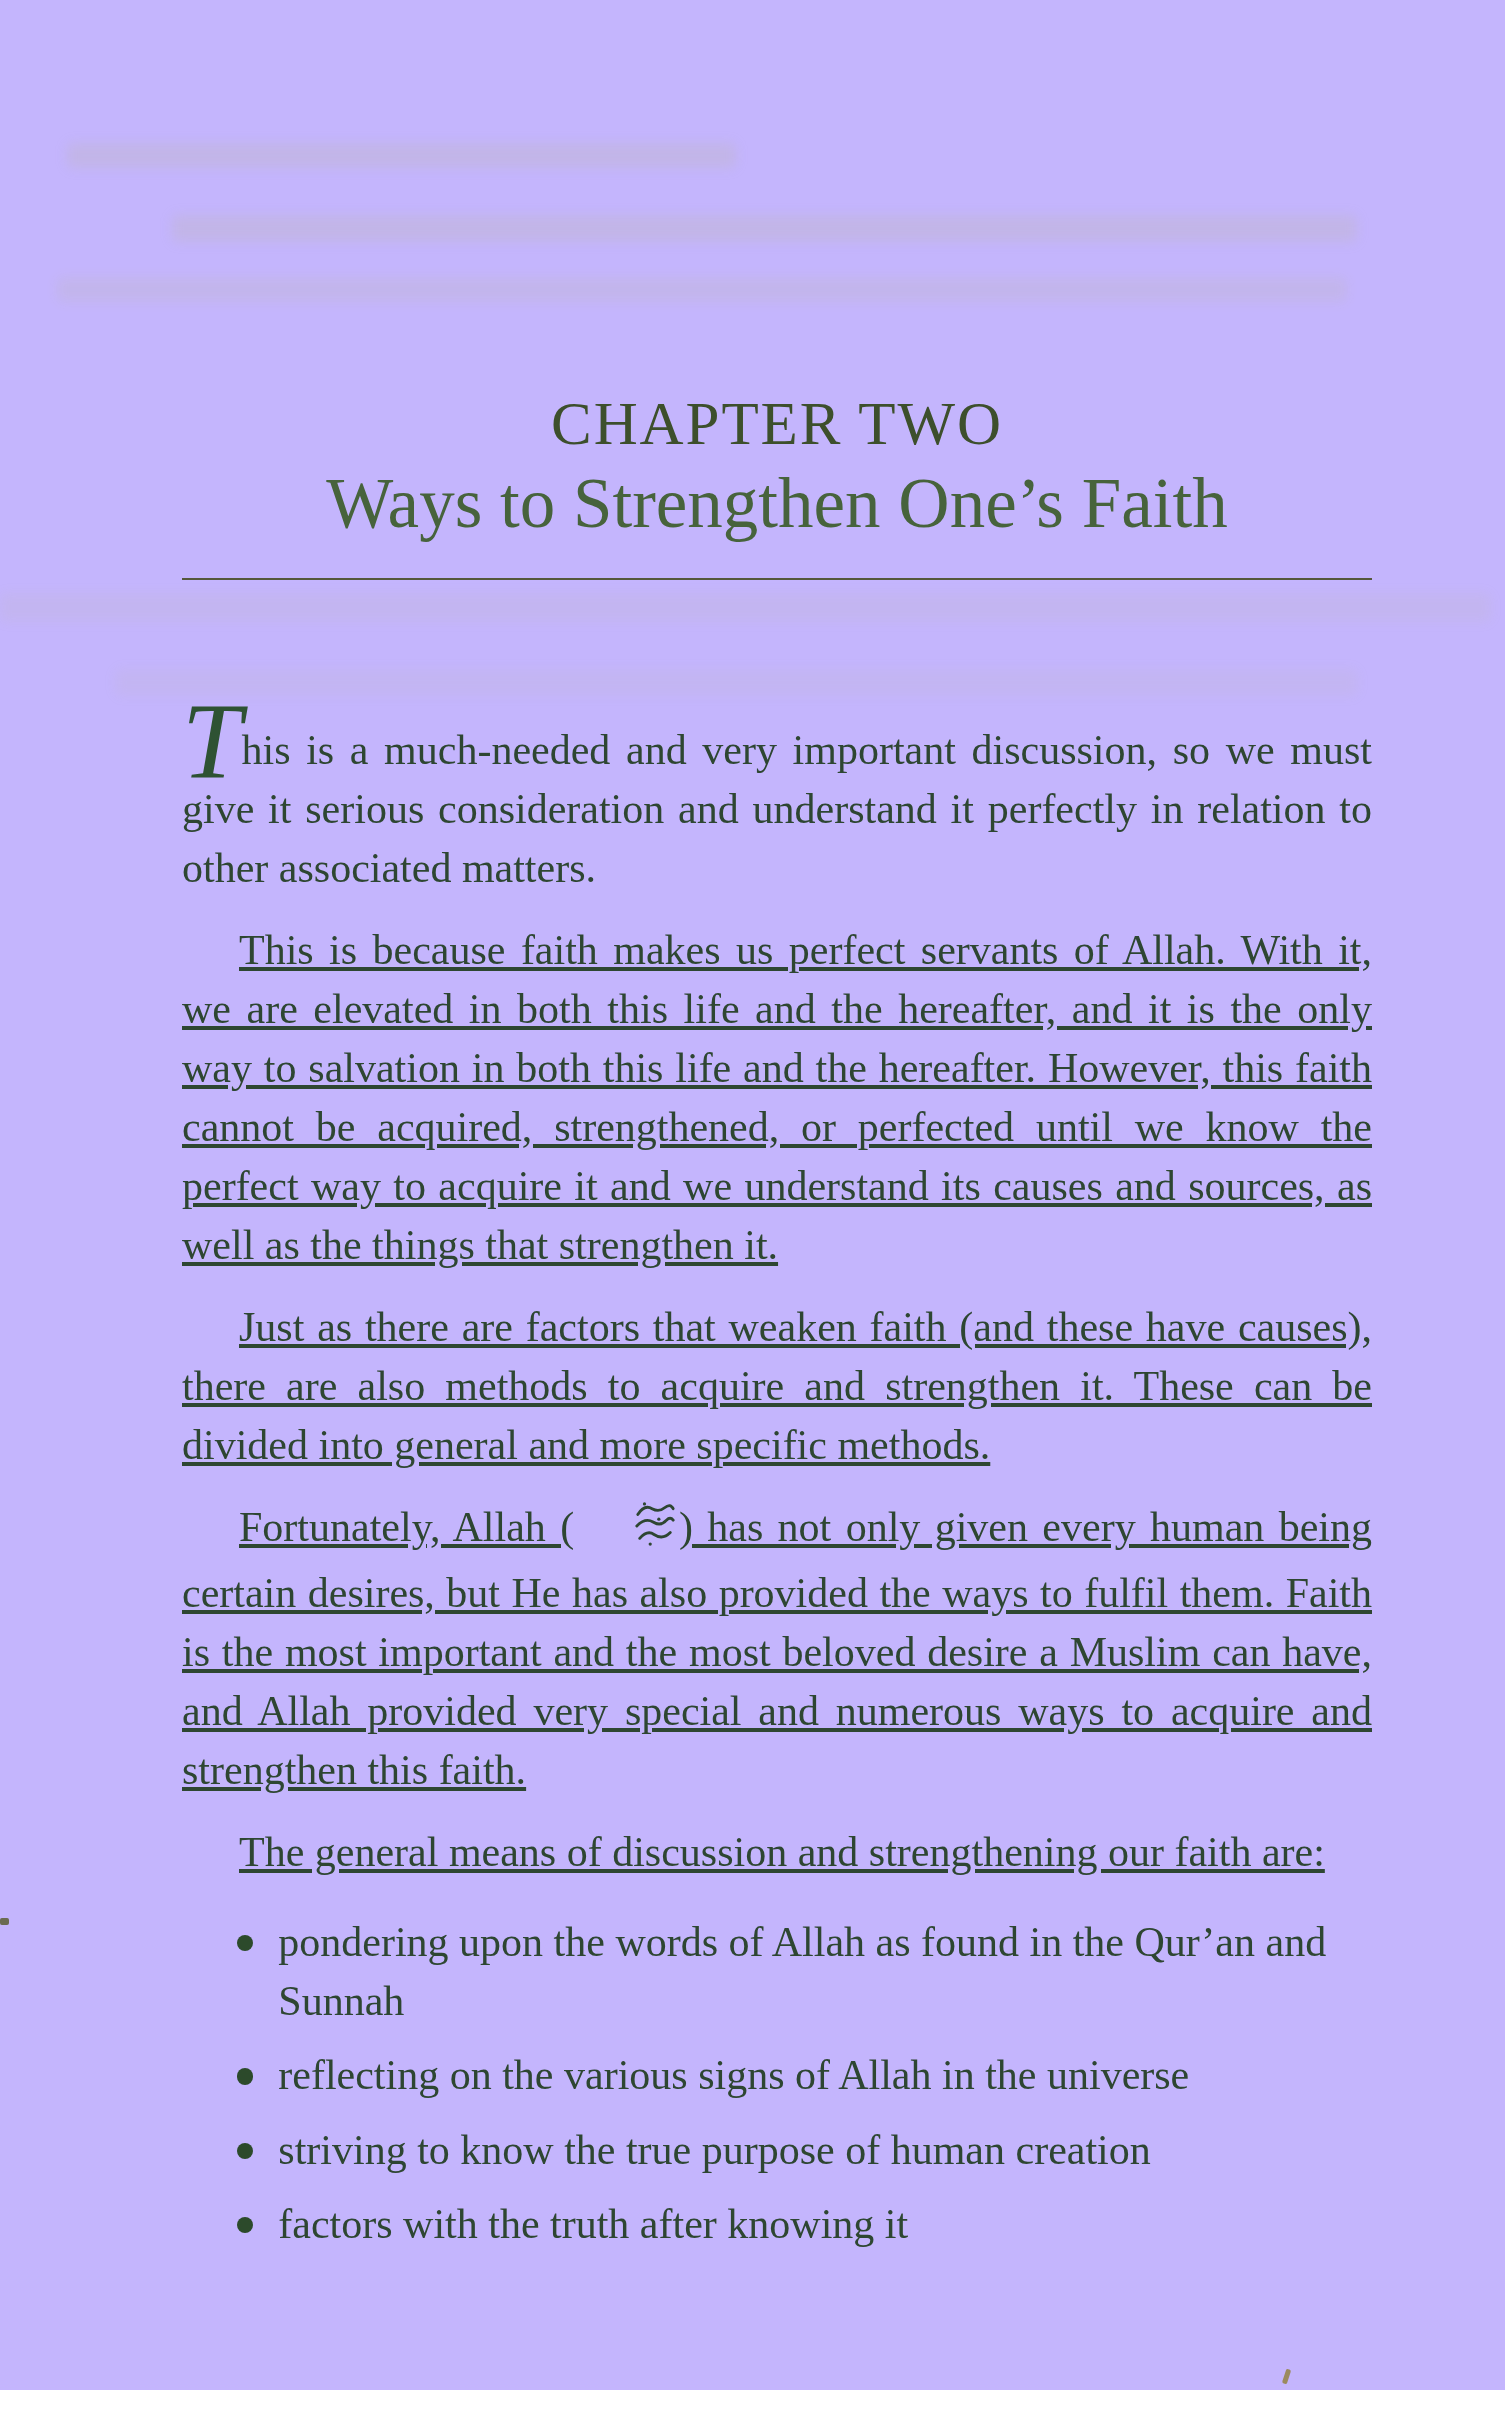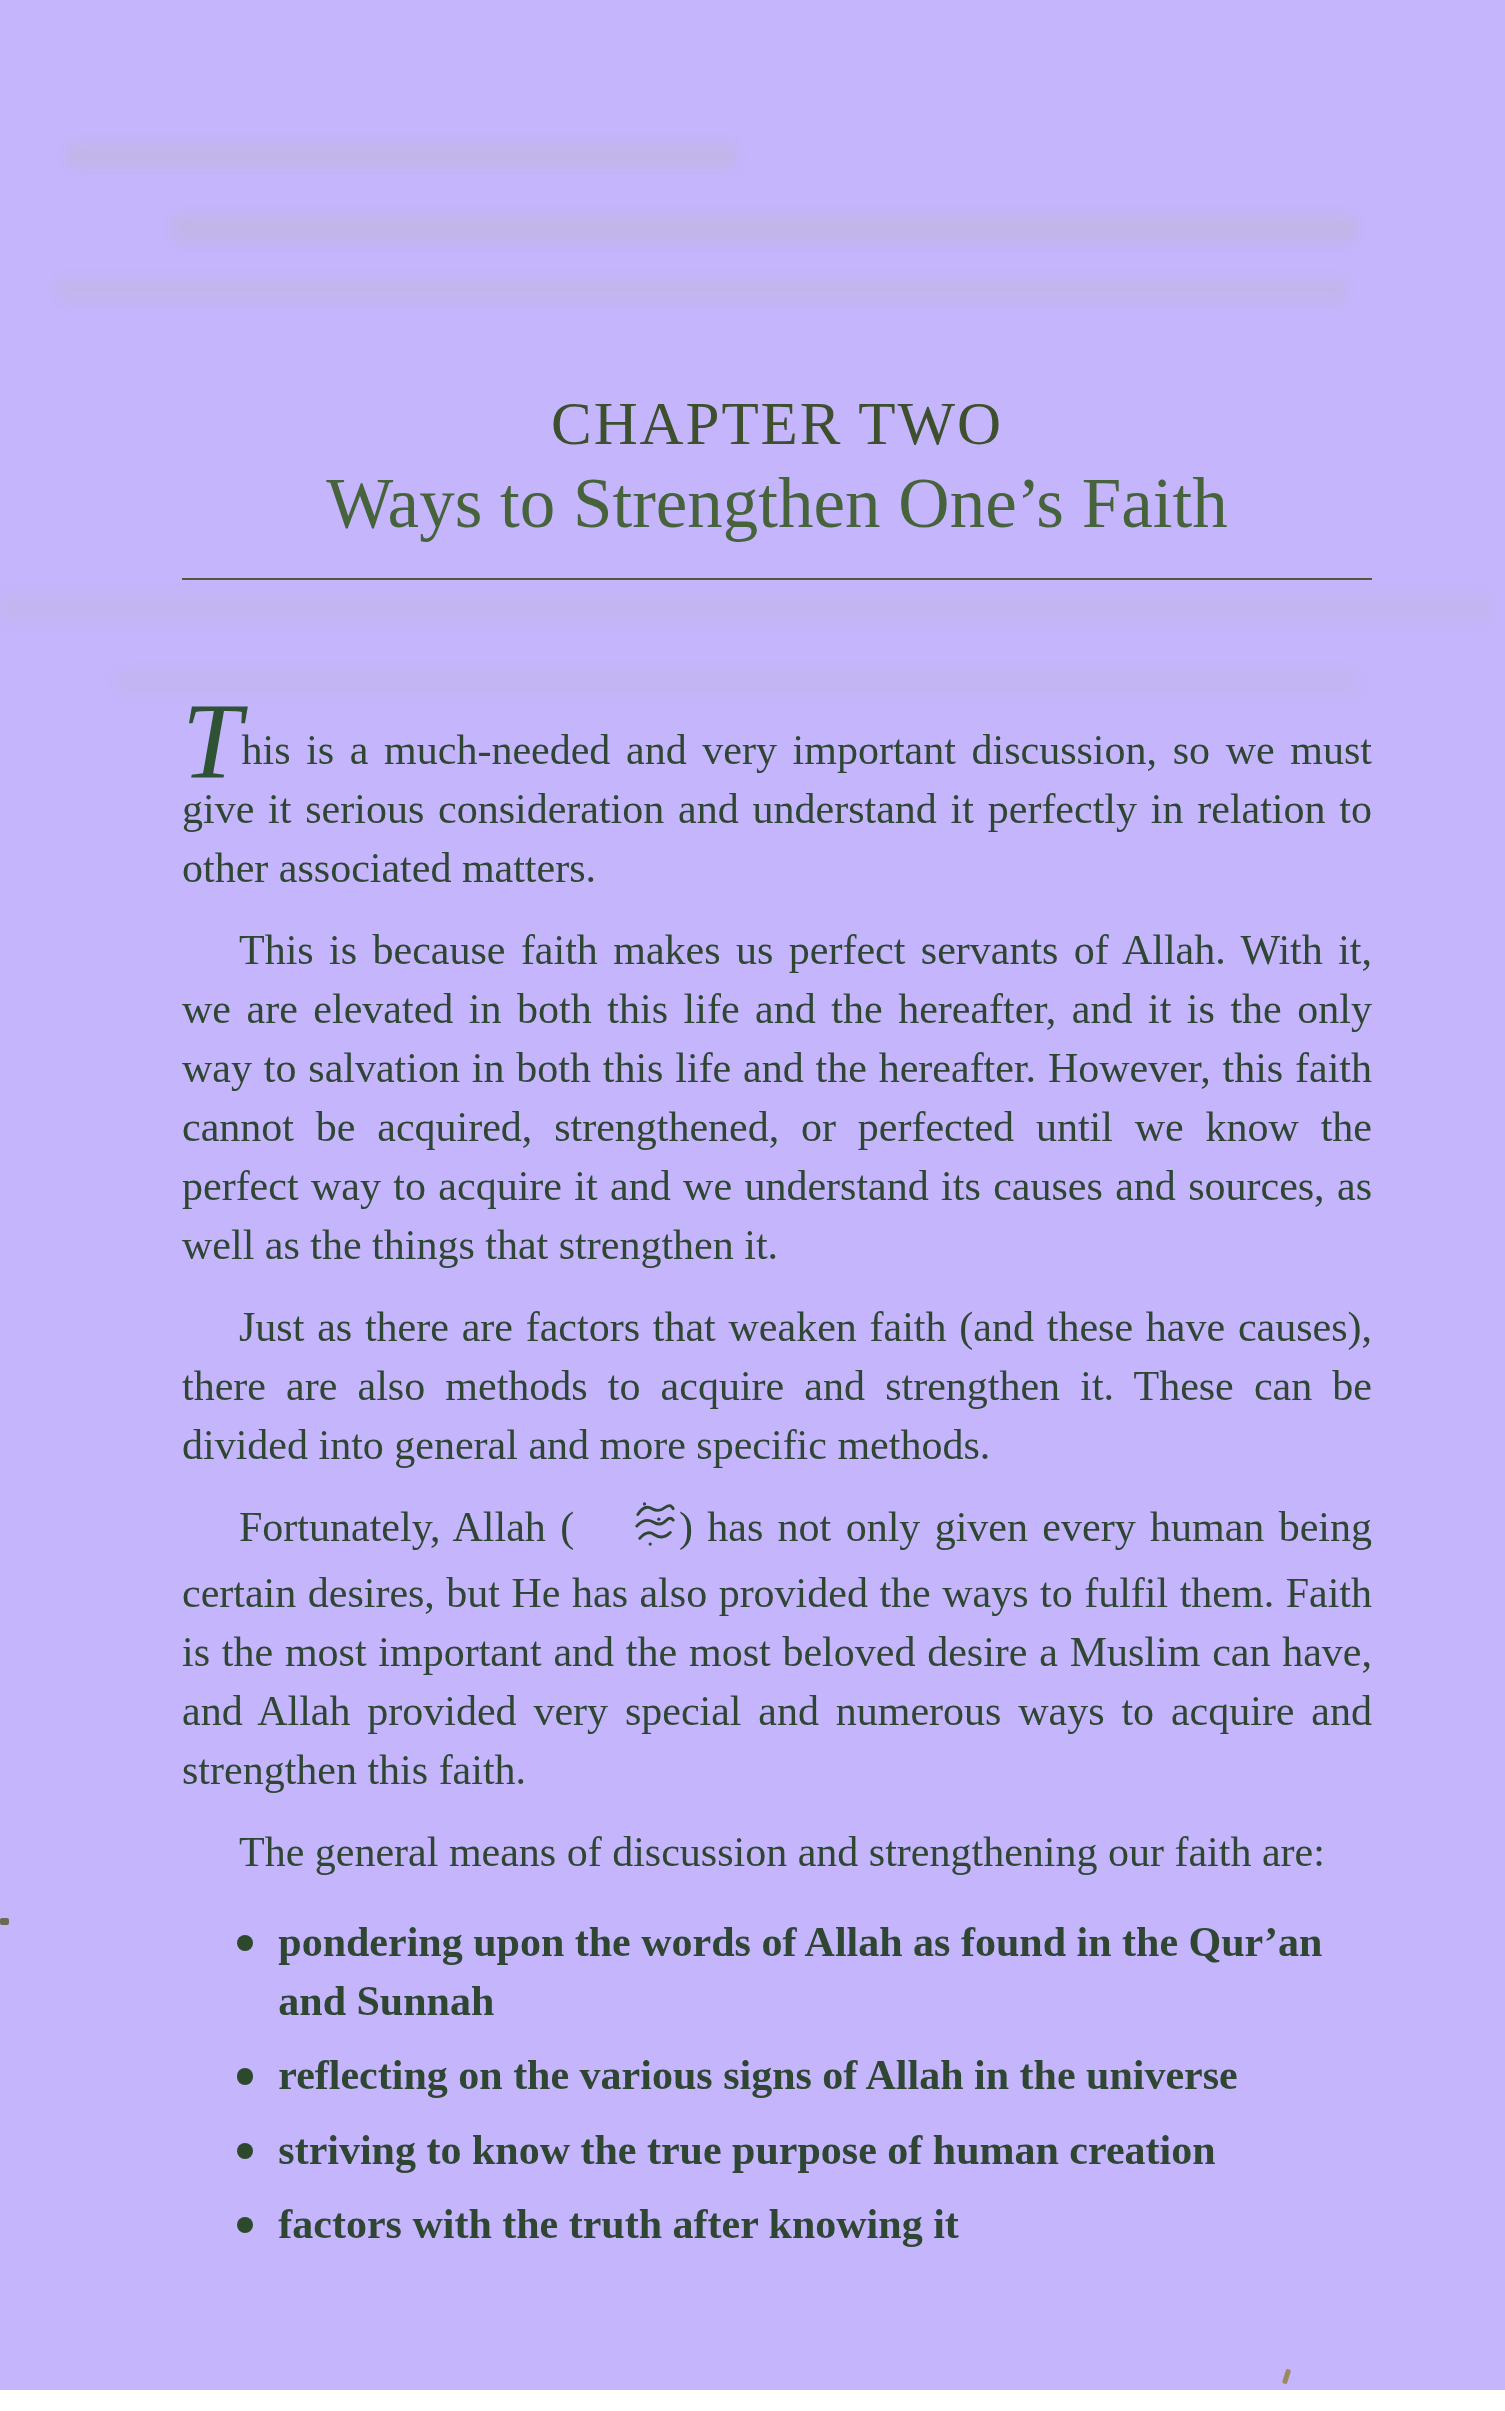--- a/index.html
+++ b/index.html
@@ -62,21 +62,21 @@
 
   .bodytext { margin-top: 141px; }
 
   p.para {
     font-size: 42px;
     line-height: 59px;
     color: #2e4632;
     text-align: justify;
     margin: 0 0 23px 0;
   }
-  p.para.indent { text-indent: 57px; }
+  p.para.indent { text-indent: 57px; text-decoration: underline; }
 
   .dropcap {
     font-size: 107px;
     font-style: italic;
     line-height: 0;
     vertical-align: -13.4px;
     letter-spacing: -1.9px;
     color: #2e5233;
     padding-right: 1.9px;
   }
@@ -84,21 +84,20 @@
   .honorific {
     display: inline-block;
     vertical-align: -7.6px;
     margin: 0 1.9px;
   }
 
   ul.bullets {
     list-style: none;
     margin: 31px 0 10px 0;
     padding: 0;
-    font-weight: bold;
   }
   ul.bullets li {
     display: flex;
     align-items: flex-start;
     margin-bottom: 15.3px;
   }
   .bullet-dot {
     flex: 0 0 auto;
     width: 16.3px;
     height: 16.3px;

